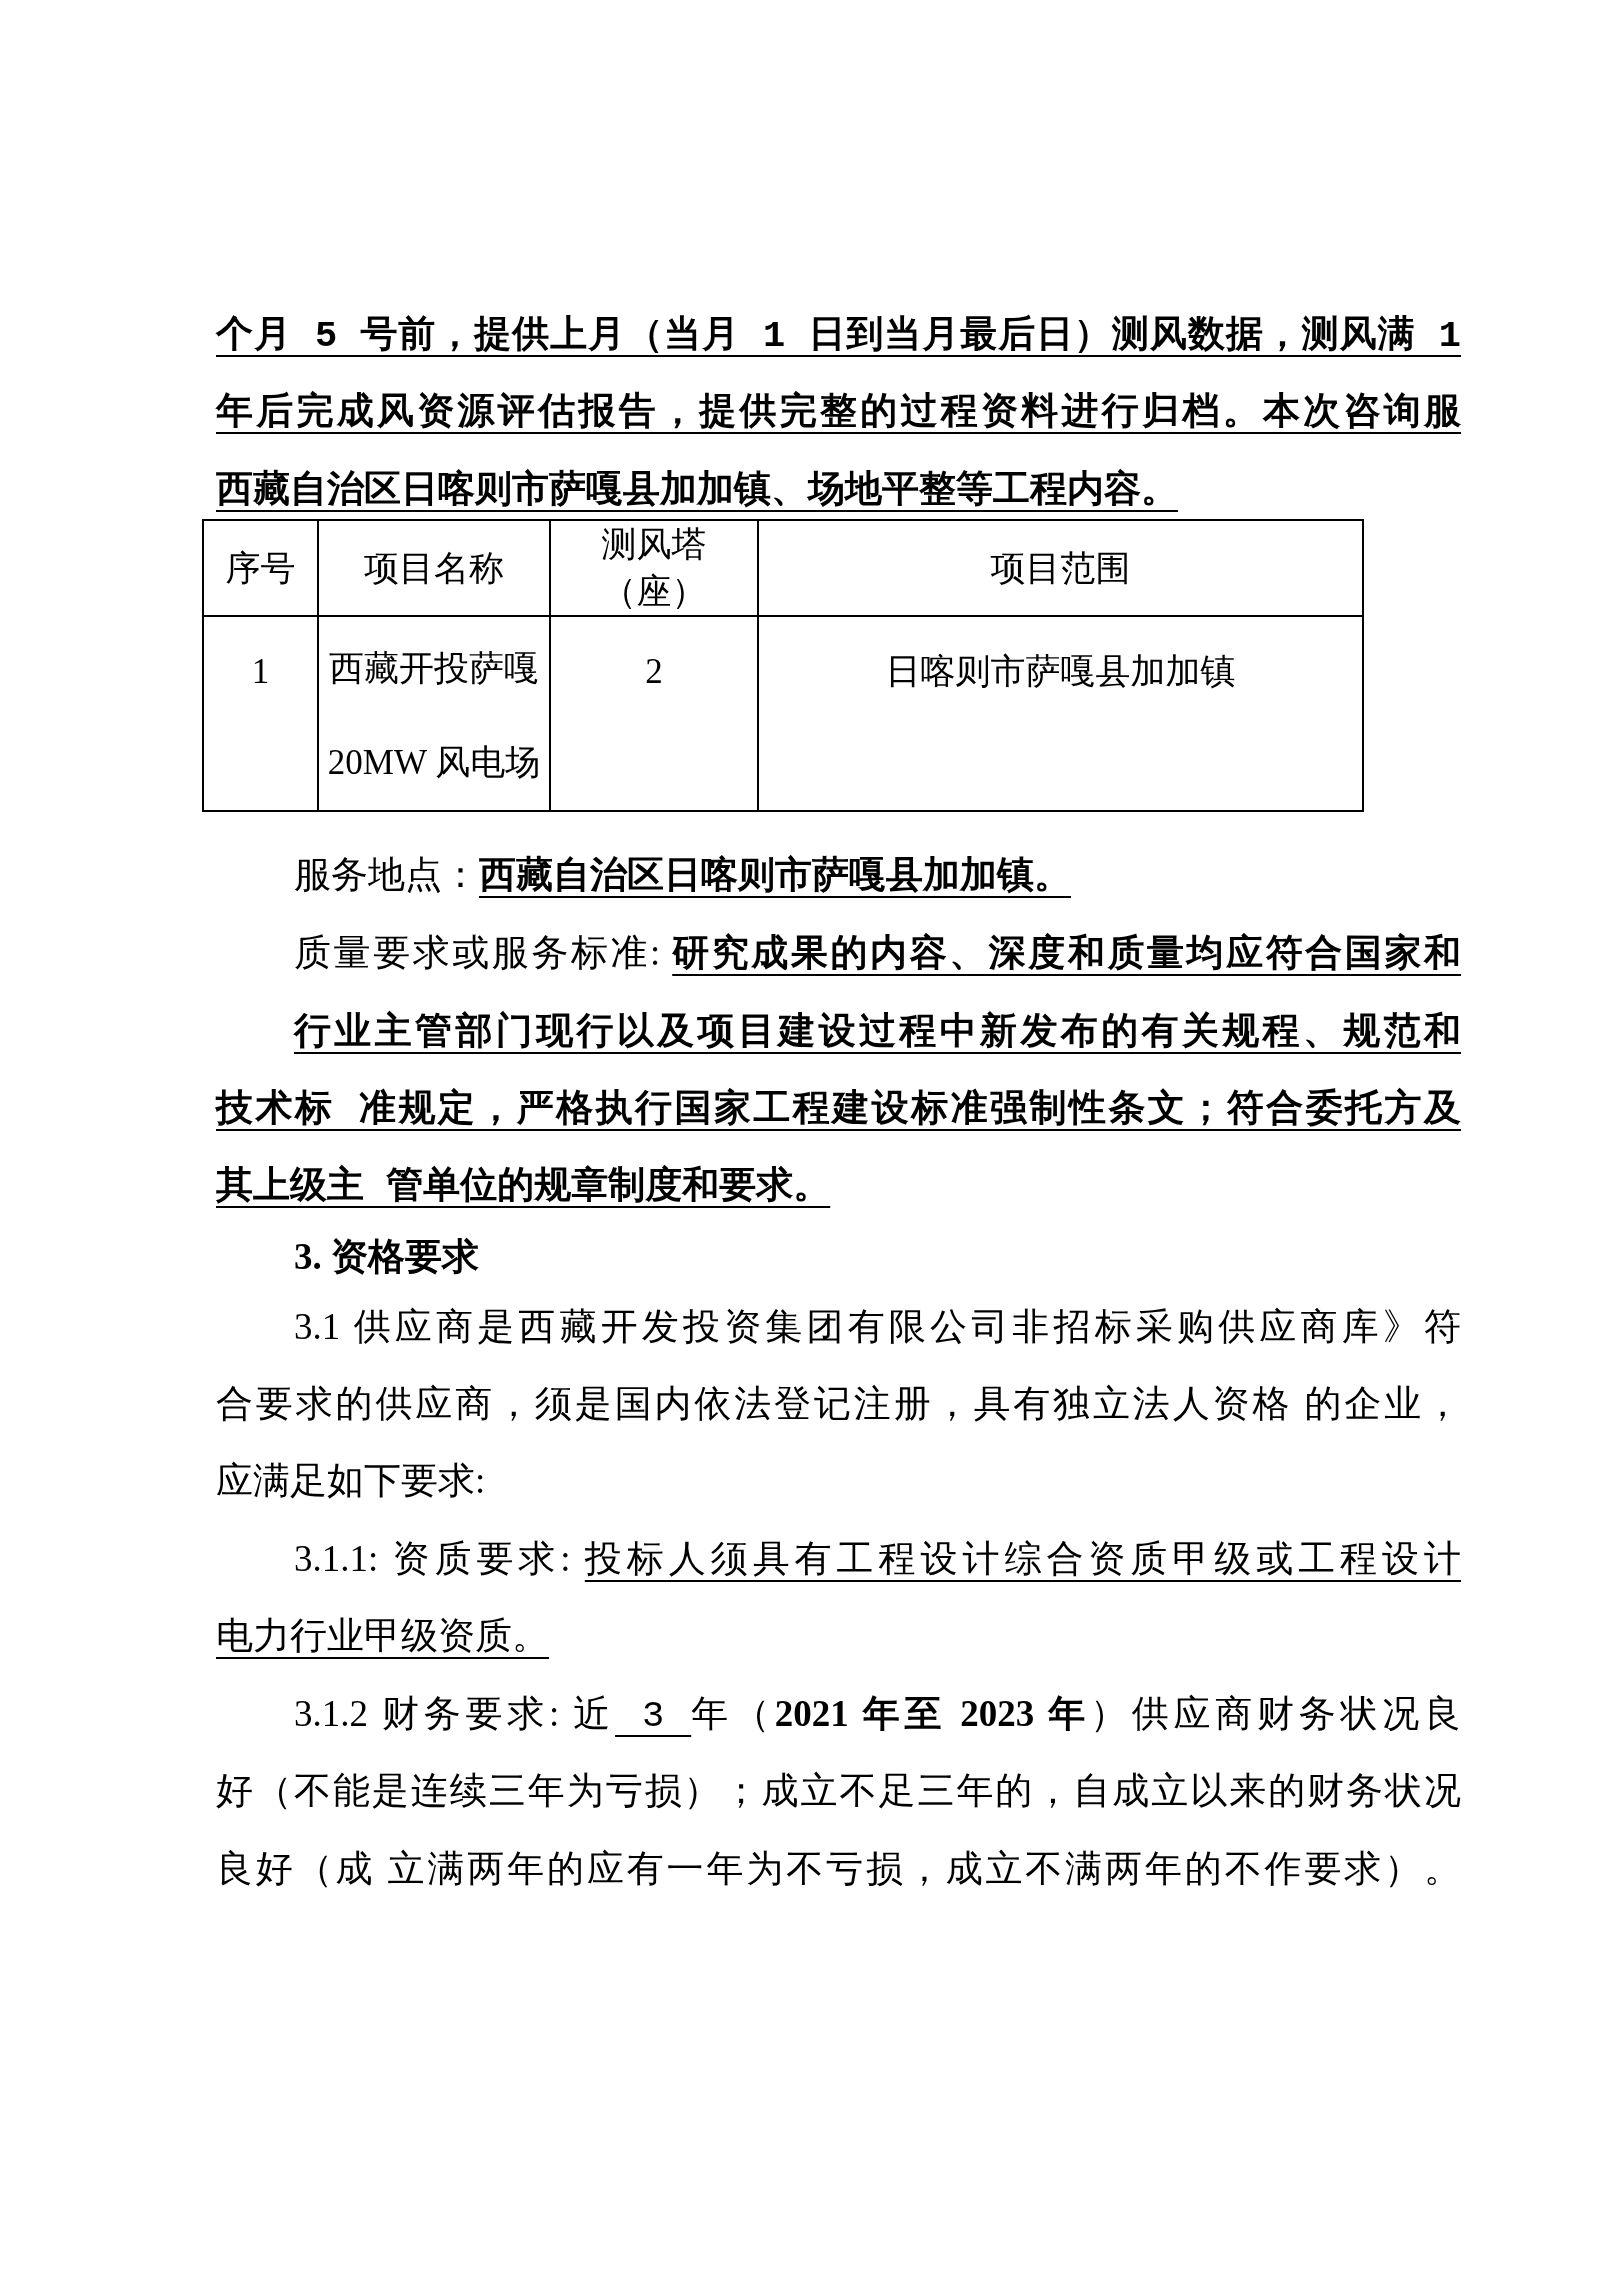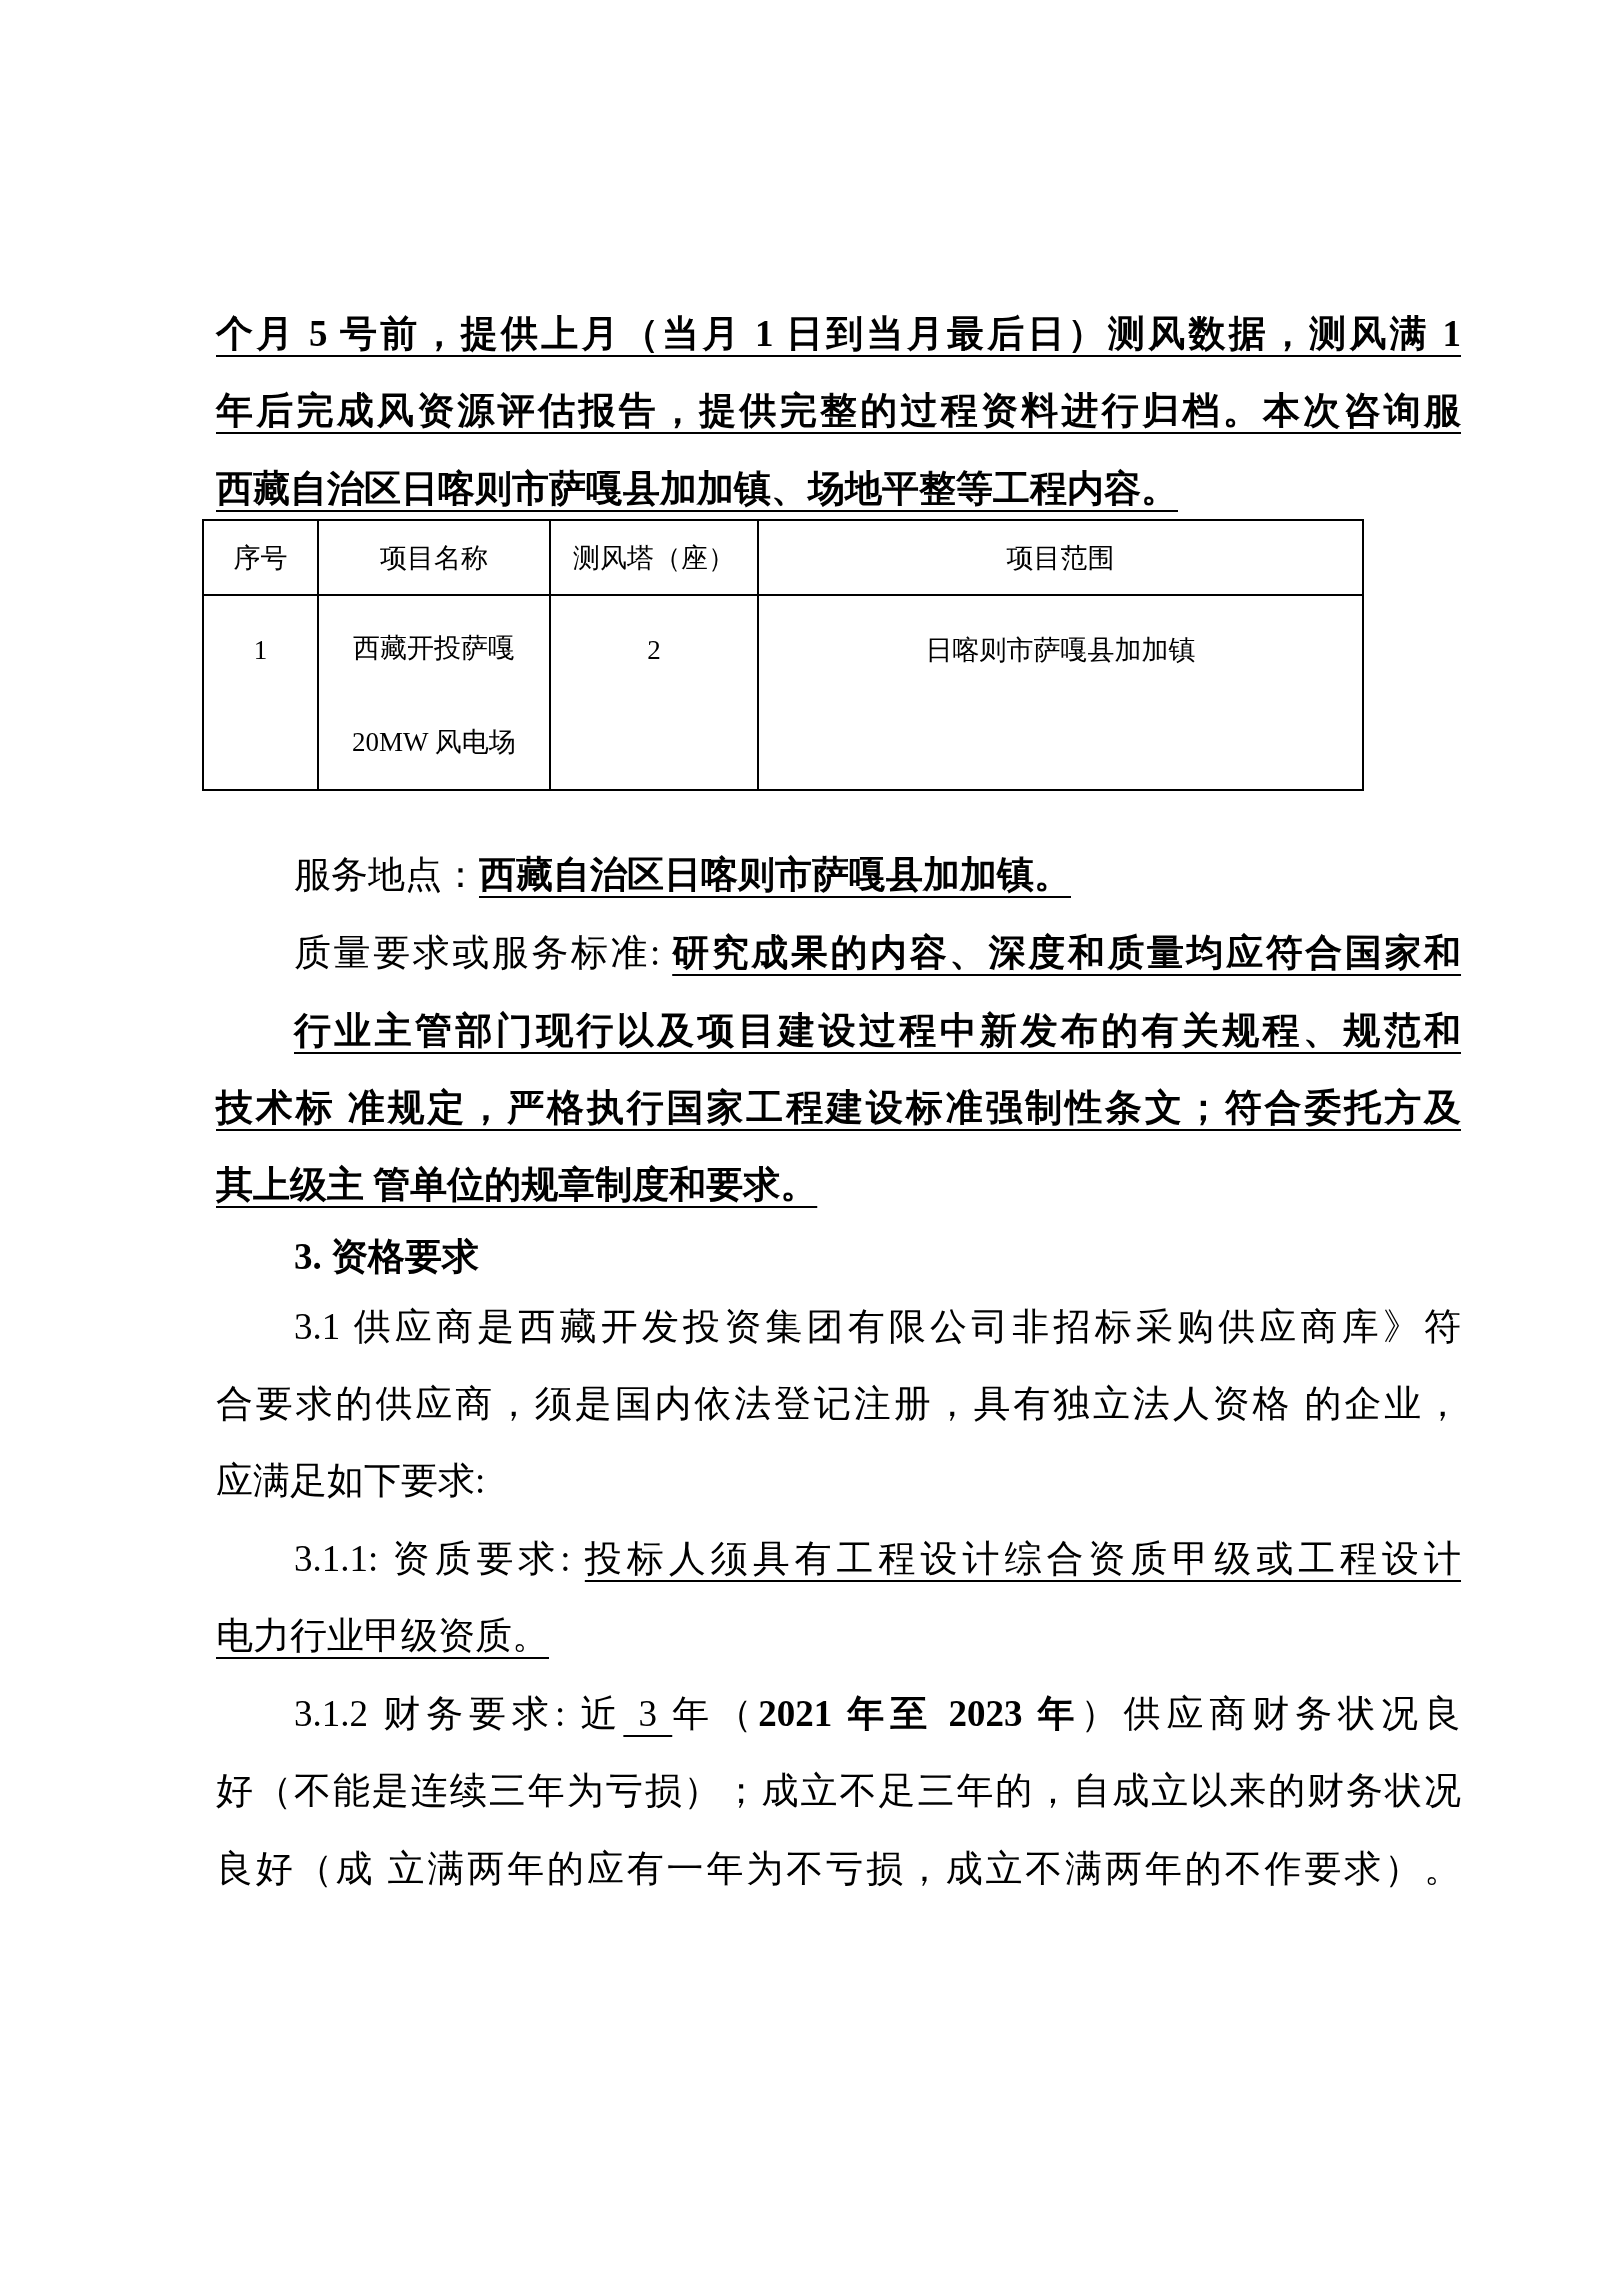--- a/index.html
+++ b/index.html
@@ -13,25 +13,25 @@
   .page{position:absolute;inset:0;background:#fff;}
   .line{
     position:absolute;left:216px;width:1245px;
     font-size:37px;line-height:47px;
     white-space:pre;color:#000;
     box-sizing:border-box;
   }
   .fill{white-space:normal;text-align:justify;text-align-last:justify;}
   .indent{padding-left:78px;}
   .b{font-weight:bold;}
-  .u{text-decoration:underline;text-decoration-thickness:2px;text-underline-offset:8.8px;}
+  .u{text-decoration:underline;text-decoration-thickness:2px;text-underline-offset:8.8px;font-family:Liberation Mono, monospace;}
   table.project{
     position:absolute;left:202px;top:519px;width:1160px;
     border-collapse:collapse;table-layout:fixed;
-    font-size:27px;
+    font-size:35px;
   }
   table.project th,table.project td{
     border:2px solid #000;text-align:center;padding:0;font-weight:normal;
   }
   table.project thead th{height:73px;border-bottom:2.9px solid #000;vertical-align:middle;}
   table.project tbody td{height:155px;vertical-align:top;padding-top:35px;line-height:39px;box-sizing:border-box;}
   table.project tbody td.name{padding-top:5px;line-height:94px;}
 </style>
 </head>
 <body>

